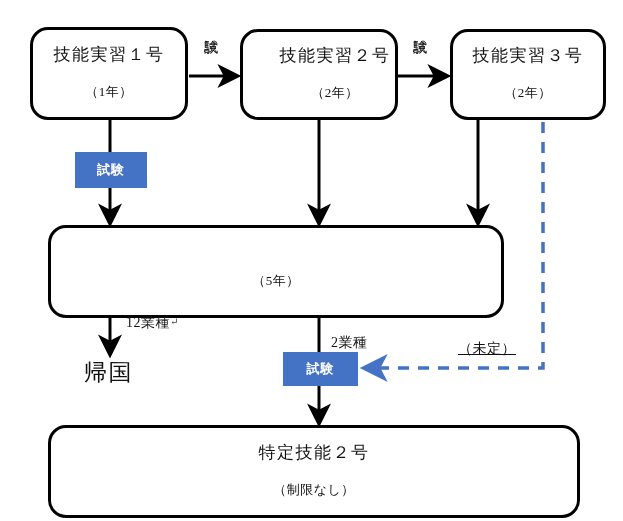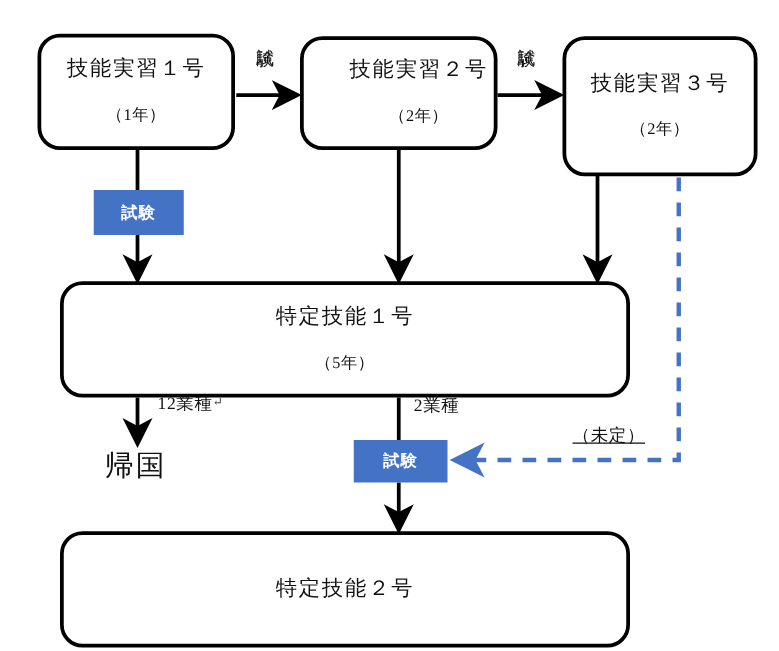--- a/index.html
+++ b/index.html
@@ -139,32 +139,32 @@
   <div class="node" style="left:30px; top:27px; width:158px; height:93px;">
     <div class="title">技能実習１号</div>
     <div class="sub">（1年）</div>
   </div>
 
   <div class="node" style="left:240px; top:29px; width:158px; height:91px;padding-left:32px;">
     <div class="title">技能実習２号</div>
     <div class="sub">（2年）</div>
   </div>
 
-  <div class="node" style="left:450px; top:29px; width:156px; height:112px;">
+  <div class="node" style="left:450px; top:29px; width:156px; height:91px;">
     <div class="title">技能実習３号</div>
     <div class="sub">（2年）</div>
   </div>
 
   <div class="node" style="left:48px; top:225px; width:456px; height:93px;">
-    <div class="title">特定技能１号</div>
     <div class="sub">（5年）</div>
   </div>
 
-  <div class="node" style="left:48px; top:425px; width:456px; height:93px;">
+  <div class="node" style="left:48px; top:425px; width:532px; height:93px;">
     <div class="title">特定技能２号</div>
+    <div class="sub">（制限なし）</div>
   </div>
 
   <div class="exam-chip" style="left:75px; top:152px; width:72px; height:36px;">
     <span>試験</span>
   </div>
 
   <div class="exam-chip" style="left:283px; top:352px; width:75px; height:34px;">
     <span>試験</span>
   </div>
 
@@ -173,21 +173,21 @@
   </div>
 
   <div class="vlabel" style="left:412px; top:28px;">
     <span>試験</span>
   </div>
 
   <div class="edge-label" style="left:126px; top:314px;">
     <span>12業種</span><span class="ret-mark">↵</span>
   </div>
 
-  <div class="edge-label" style="left:331px; top:316px;">
+  <div class="edge-label" style="left:331px; top:334px;">
     <span>2業種</span>
   </div>
 
   <div class="edge-label" style="left:458px; top:340px;text-decoration:underline;">
     <span>（未定）</span>
   </div>
 
   <div class="plain-text" style="left:84px; top:357px;">
     <span>帰国</span>
   </div>

